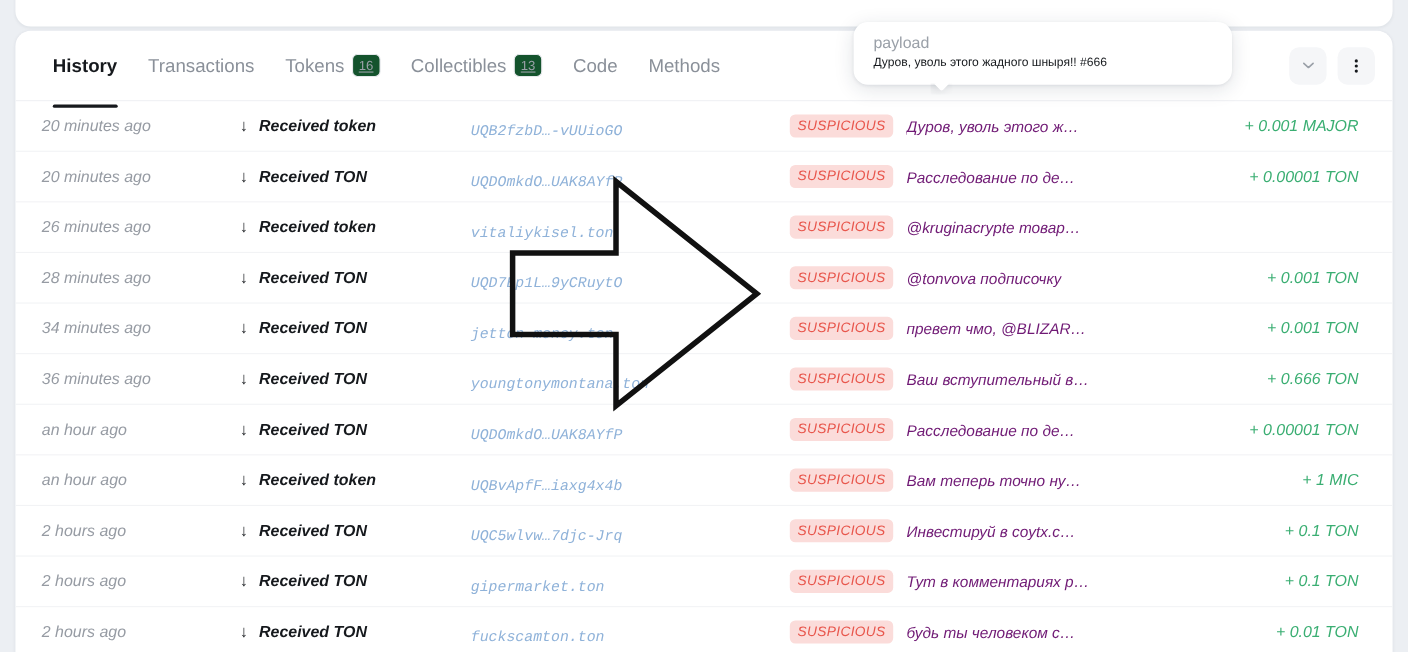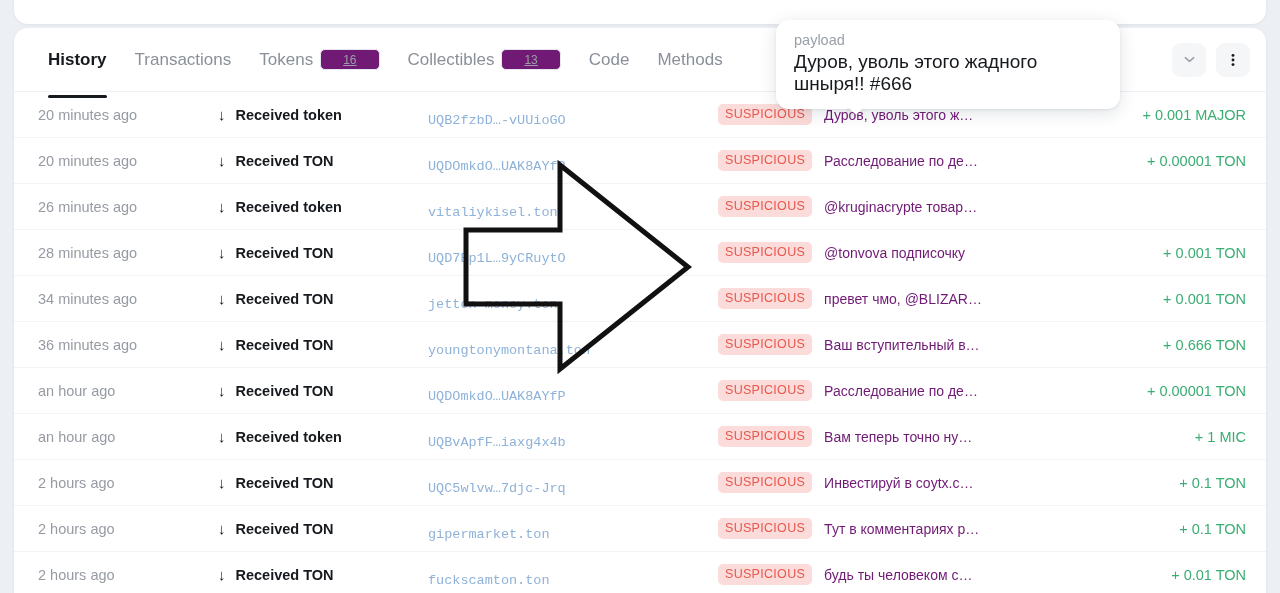--- a/index.html
+++ b/index.html
@@ -77,26 +77,26 @@
     height: 3px;
     background: #16191d;
     border-radius: 2px;
   }
   .tab-badge {
     display: inline-flex;
     align-items: center;
     justify-content: center;
     min-width: 22px;
     height: 21px;
-    padding: 0 22px;
+    padding: 0 5px;
     border: 1px solid #e6e8ec;
     border-radius: 5px;
     font-size: 12px;
     color: #9aa0a8;
-    background: #701a75;
+    background: #14532d;
     line-height: 1;
     text-decoration: underline;
   }
 
   .tabbar-actions {
     position: absolute;
     right: 16px;
     top: 50%;
     transform: translateY(-50%);
     display: flex;
@@ -115,21 +115,22 @@
   .icon-btn svg { display: block; }
 
   
   .rows { position: relative; }
   .row {
     position: relative;
     display: flex;
     align-items: center;
     height: 46px;
     border-bottom: 1px solid #f2f3f5;
-    padding: 0 20px 0 24px;
+    padding: 0 31px 0 24px;
+    font-style: italic;
   }
   .c-time {
     width: 180px;
     font-size: 14.5px;
     color: #969ba3;
     white-space: nowrap;
     flex: none;
   }
   .c-action {
     width: 210px;
@@ -210,21 +211,21 @@
     border-radius: 13px;
     box-shadow: 0 4px 18px rgba(25,35,60,0.13), 0 1px 3px rgba(25,35,60,0.08);
     z-index: 40;
   }
   .tooltip-label {
     font-size: 14.5px;
     color: #9aa0a8;
     margin-bottom: 3px;
   }
   .tooltip-text {
-    font-size: 19px;
+    font-size: 11px;
     color: #16191d;
   }
   .tooltip-pointer {
     position: absolute;
     left: 70px;
     bottom: -9px;
     width: 20px;
     height: 10px;
     overflow: hidden;
   }

